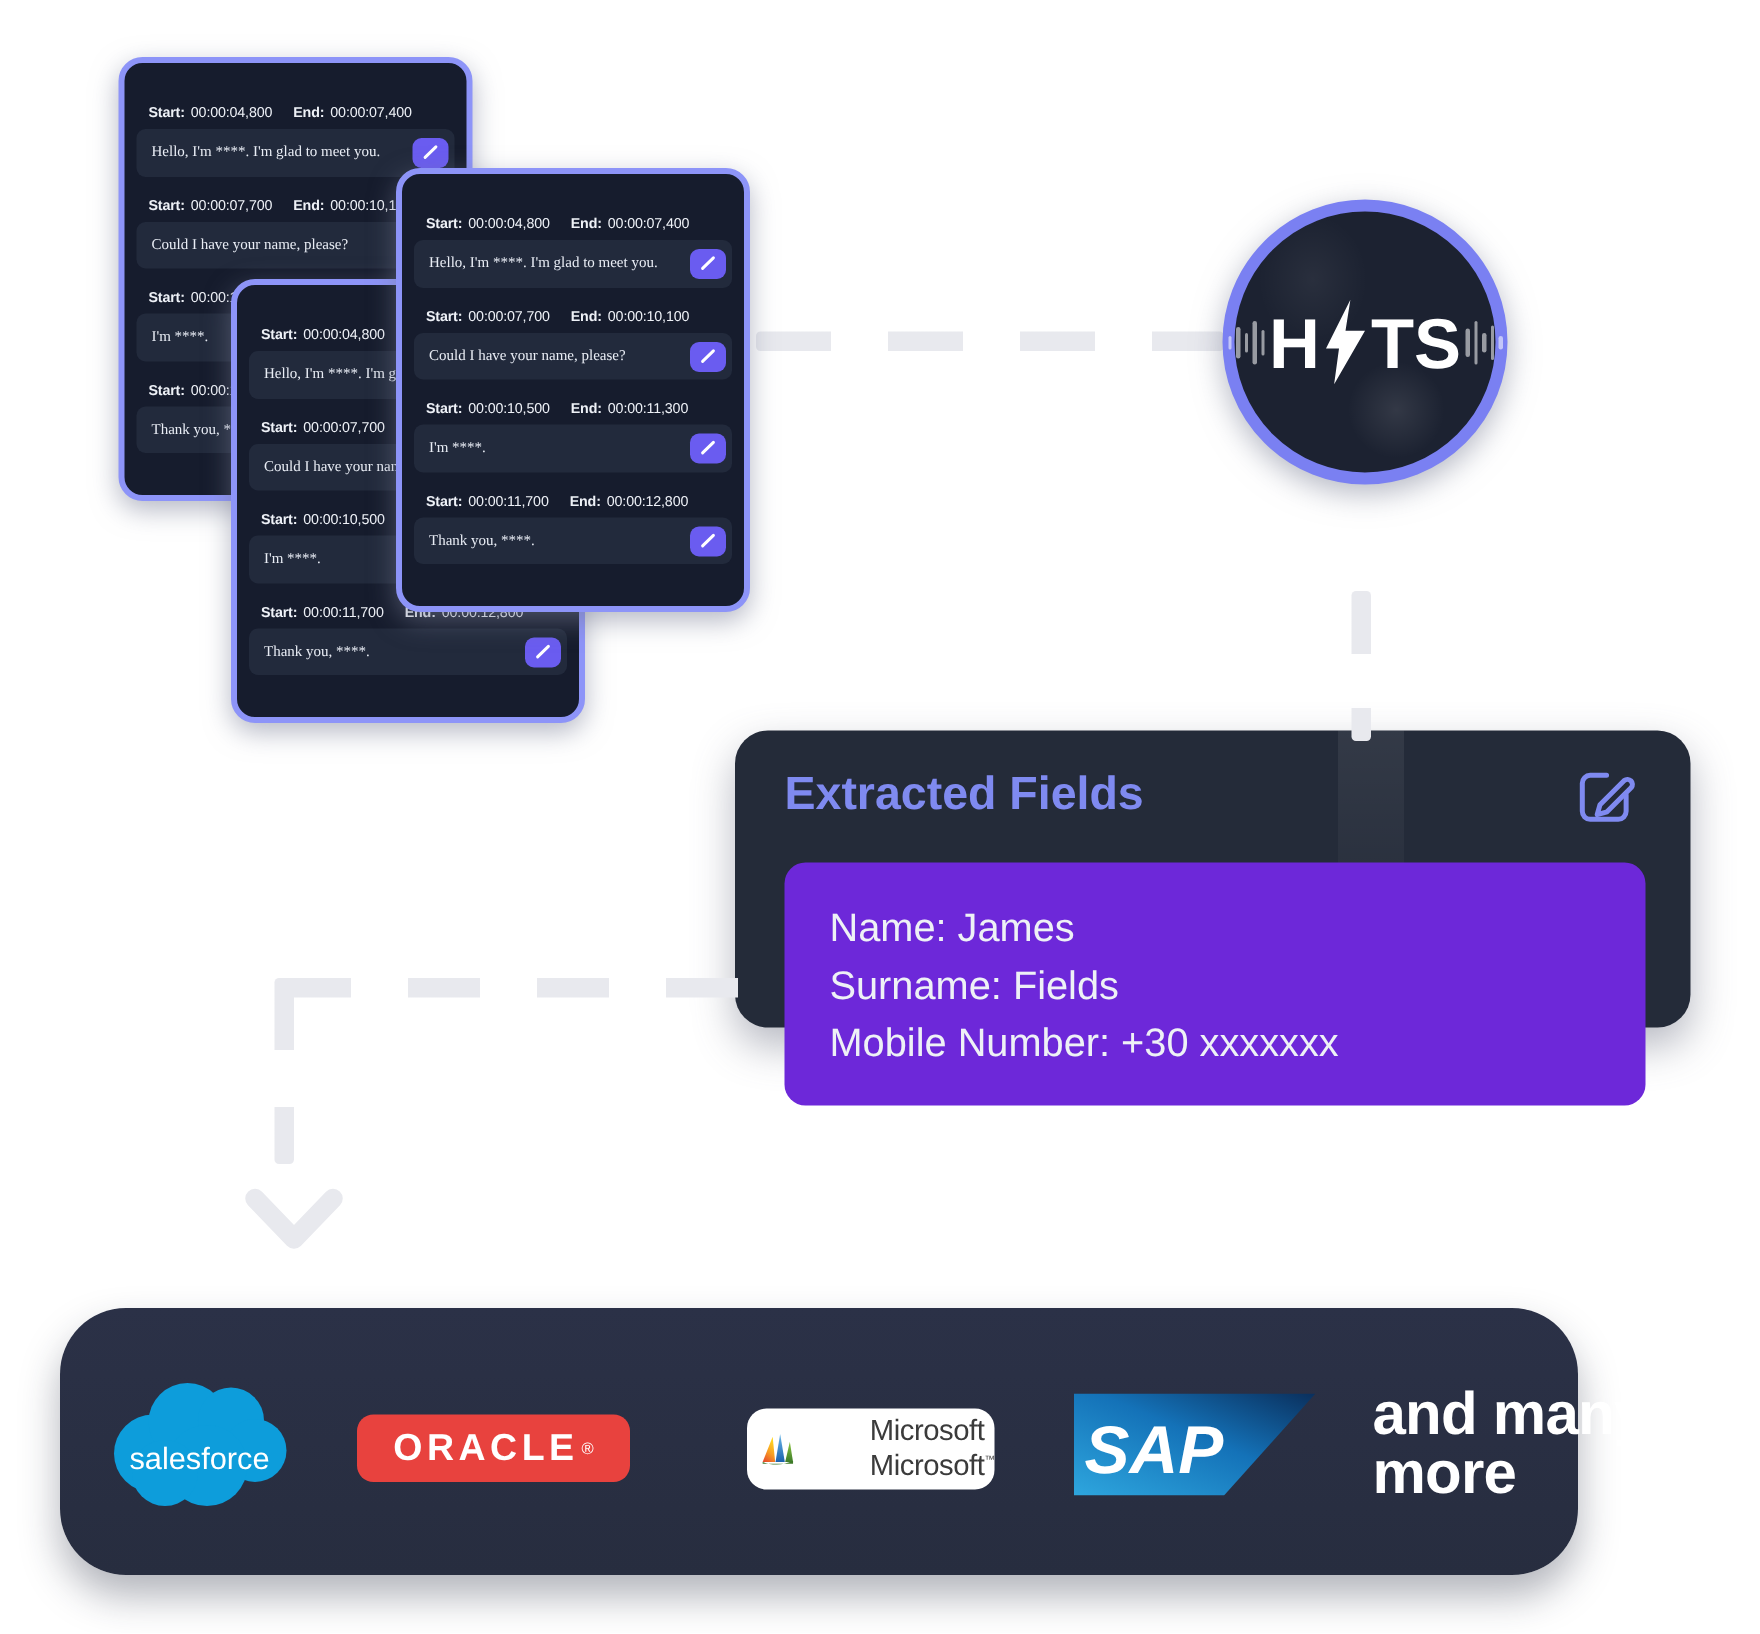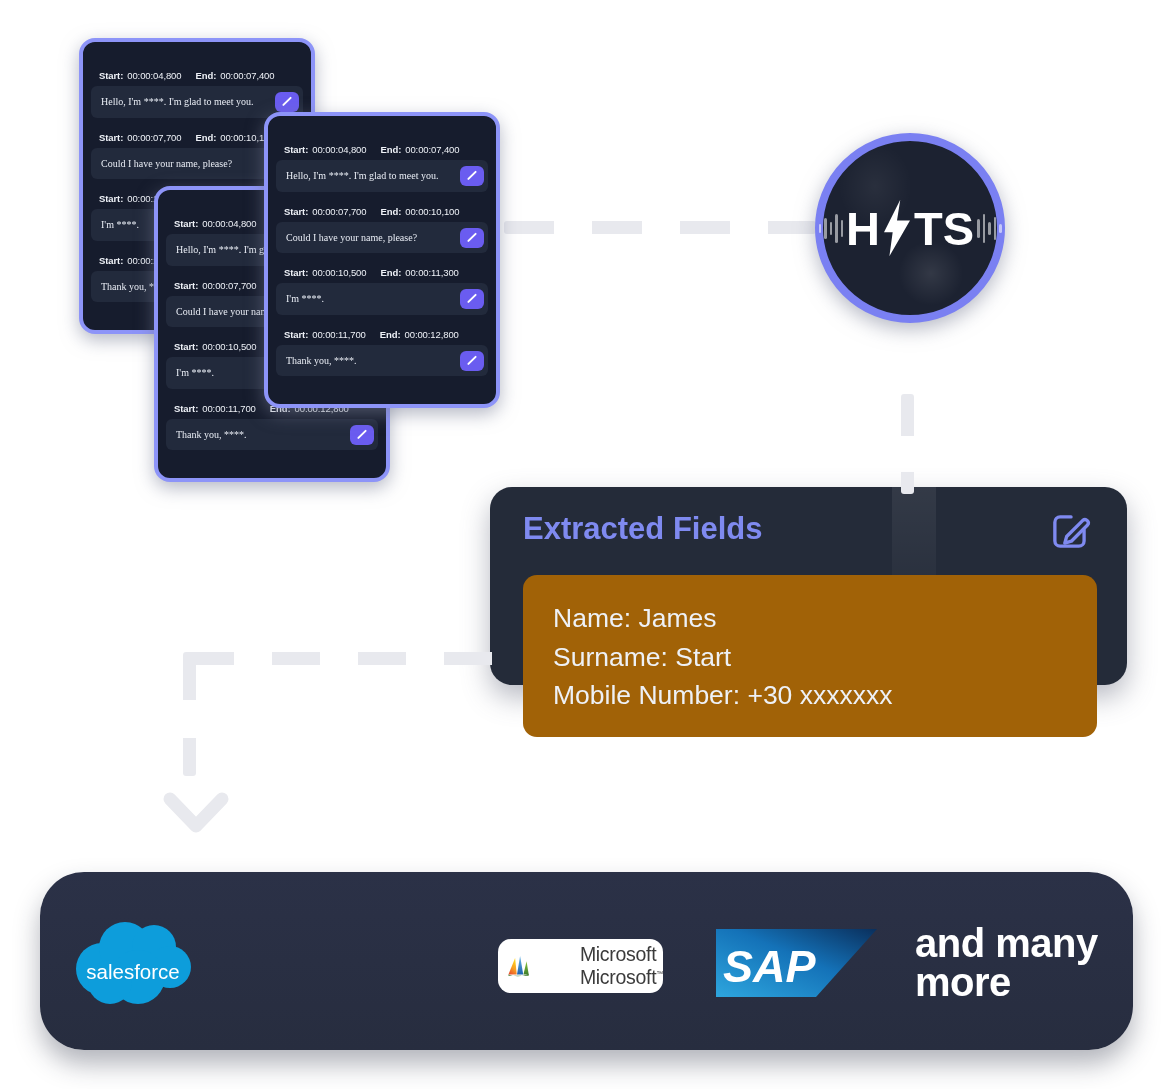--- a/index.html
+++ b/index.html
@@ -45,25 +45,25 @@
   .wf i{display:block;width:2.5px;border-radius:2px;background:rgba(255,255,255,.55);}
 
   
   .panel{position:absolute;left:490px;top:487px;width:637px;height:198px;background:#242b39;border-radius:22px;
          z-index:4;box-shadow:0 12px 28px rgba(95,100,120,.45);}
   .panel::before{content:"";position:absolute;left:402px;top:0;width:44px;height:100%;pointer-events:none;
          background:linear-gradient(180deg,rgba(255,255,255,.07),rgba(255,255,255,.015) 60%,transparent);}
   .panel-title{position:absolute;left:33px;top:24px;font-size:31px;font-weight:700;color:var(--title,#7f8af0);}
   .panel-edit{position:absolute;right:33px;top:20px;width:48px;height:48px;background:transparent;border:none;cursor:pointer;padding:0;}
   .panel-inner{position:absolute;left:33px;top:88px;width:574px;height:162px;box-sizing:border-box;
-               background:#a16207;border-radius:14px;padding:24px 0 0 30px;}
+               background:#6d28d9;border-radius:14px;padding:24px 0 0 30px;}
   .field-line{font-size:26.5px;color:#eef1f6;line-height:38.5px;}
 
   
-  .bar{position:absolute;left:40px;top:872px;width:1093px;height:178px;border-radius:44px;
+  .bar{position:absolute;left:40px;top:872px;width:1012px;height:178px;border-radius:44px;
        background:linear-gradient(180deg,#2b3147,#272d3f);box-shadow:0 14px 26px rgba(35,40,60,.35);z-index:3;}
   .logo-salesforce{position:absolute;left:32px;top:45px;}
   .logo-oracle{position:absolute;left:198px;top:71px;width:182px;height:45px;background:var(--oracle,#e8423e);
                border-radius:11px;display:flex;align-items:center;justify-content:center;}
   .oracle-text{color:#fff;font-weight:700;font-size:25px;letter-spacing:3px;}
   .oracle-reg{color:#fff;font-size:11px;vertical-align:18px;margin-left:2px;font-weight:400;}
   .logo-msdyn{position:absolute;left:458px;top:67px;width:165px;height:54px;background:#fff;border-radius:13px;
               display:flex;align-items:center;gap:6px;padding-left:9px;box-sizing:border-box;}
   .msdyn-text{color:#3b3b3b;font-size:19.5px;line-height:19px;letter-spacing:-.3px;margin-left:44px;}
   .msdyn-tm{font-size:7px;vertical-align:8px;}
@@ -366,39 +366,43 @@
   <div class="panel">
     <div class="panel-title">Extracted Fields</div>
     <button class="panel-edit">
       <svg width="48" height="48" viewBox="0 0 46 46" fill="none" stroke="#7f8af0" stroke-width="3.2" stroke-linecap="round" stroke-linejoin="round">
         <path d="M24 9.5 H13.5 a5 5 0 0 0 -5 5 v18 a5 5 0 0 0 5 5 h18 a5 5 0 0 0 5 -5 V22"></path>
         <path d="M19.8 28.3 L35.3 12.8 a3.2 3.2 0 0 1 4.5 4.5 L24.3 32.8 l-6.3 1.8 z"></path>
       </svg>
     </button>
     <div class="panel-inner">
       <div class="field-line">Name: James</div>
-      <div class="field-line">Surname: Start</div>
+      <div class="field-line">Surname: Fields</div>
       <div class="field-line">Mobile Number: +30 xxxxxxx</div>
     </div>
   </div>
 
   <div class="bar">
 
     <svg class="logo-salesforce" width="122" height="92" viewBox="0 0 122 92">
       <g fill="#0d9ddb">
         <circle cx="30" cy="52" r="26"></circle>
           <circle cx="53" cy="31" r="26"></circle>
           <circle cx="82" cy="30" r="22"></circle>
         <circle cx="98" cy="50" r="21"></circle>
           <circle cx="66" cy="60" r="27"></circle>
           <circle cx="38" cy="65" r="22"></circle>
       </g>
       <text x="61" y="62" text-anchor="middle" font-size="20.5" fill="#ffffff" font-family="Liberation Sans, sans-serif">salesforce</text>
     </svg>
 
+    <div class="logo-oracle">
+      <span class="oracle-text">ORACLE</span>
+        <span class="oracle-reg">®</span>
+    </div>
 
     <div class="logo-msdyn">
       <svg width="46" height="44" viewBox="0 0 48 44">
         <defs>
           <linearGradient id="gor" x1="0" y1="1" x2="0.4" y2="0">
             <stop offset="0" stop-color="#e5412d"></stop>
               <stop offset="0.5" stop-color="#f79b24"></stop>
               <stop offset="1" stop-color="#ffd41f"></stop>
           </linearGradient>
           <linearGradient id="gbl" x1="0" y1="0" x2="0" y2="1">

